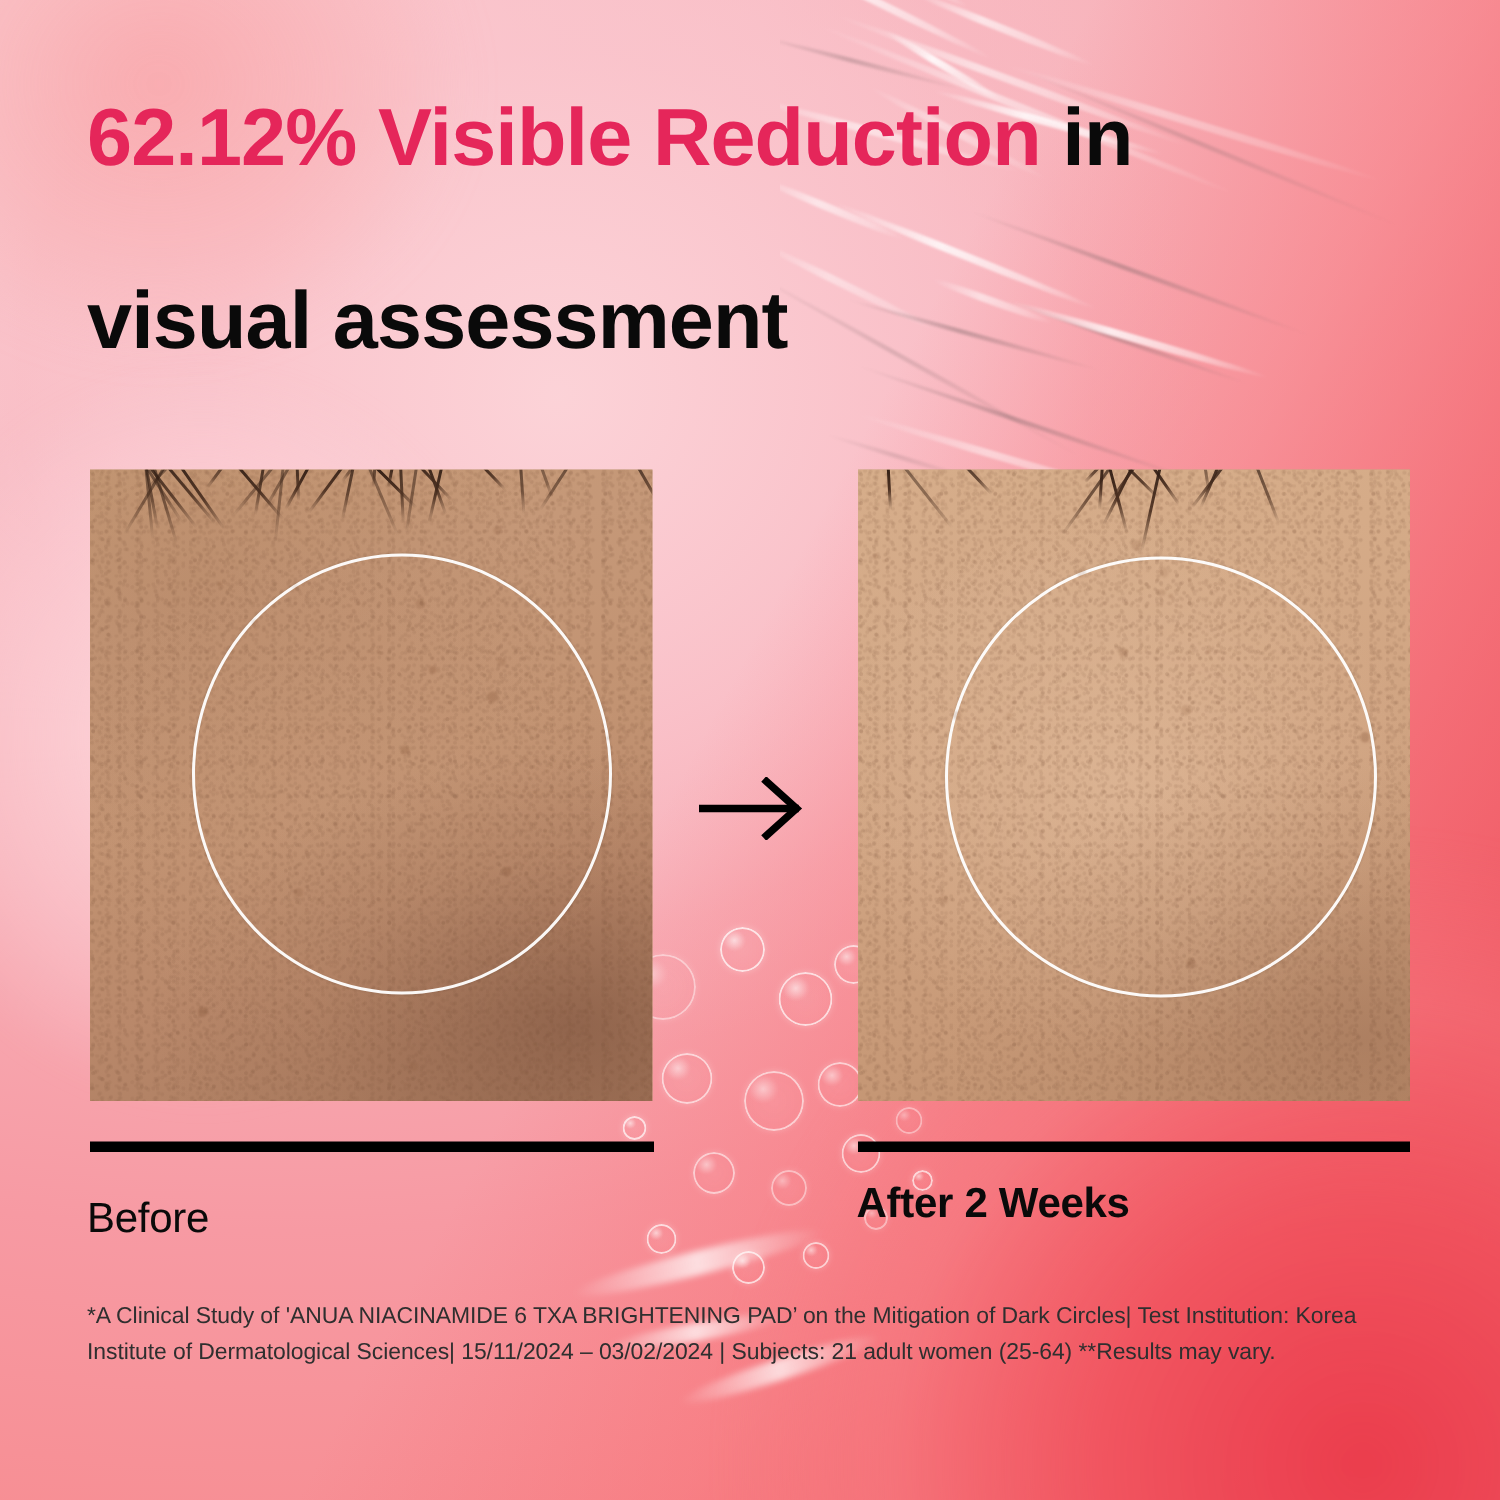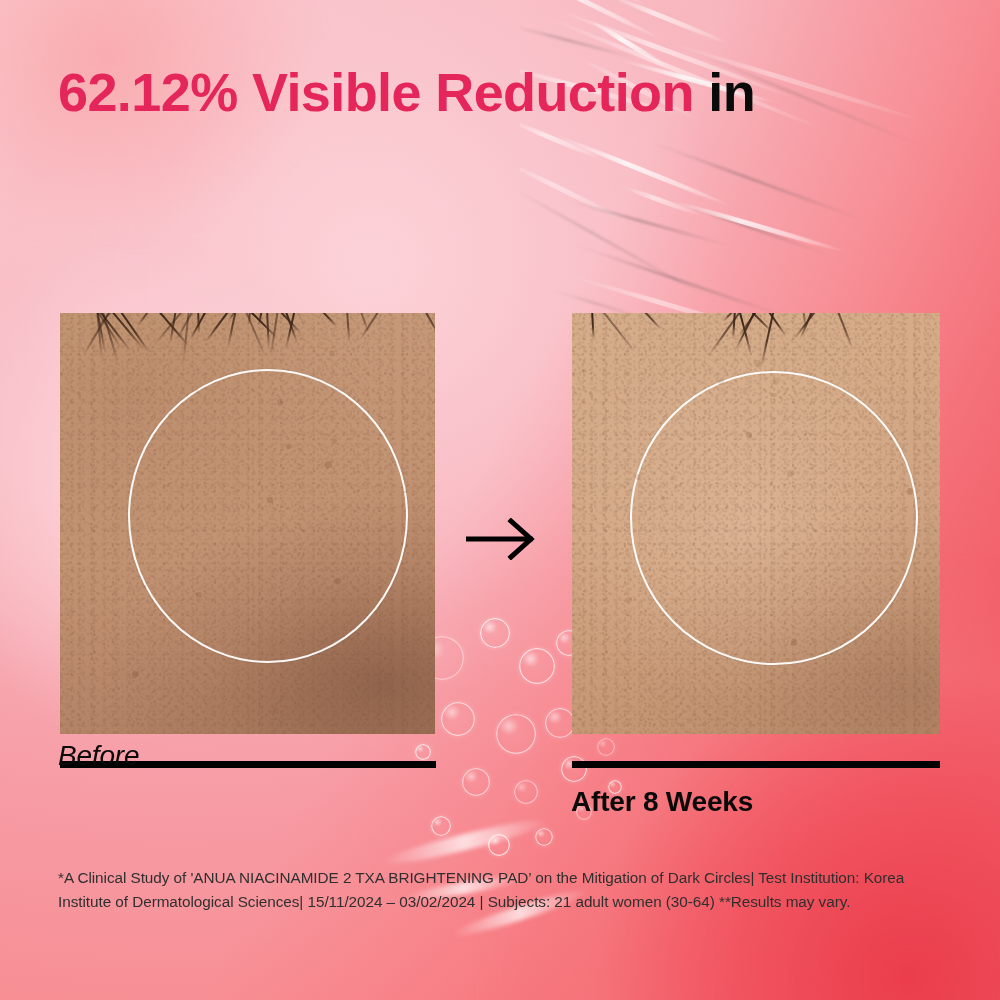--- a/index.html
+++ b/index.html
@@ -182,21 +182,21 @@
   }
 
   
   .rule{position:absolute;height:7px;background:#000;}
   #rule-before{left:60px;top:761px;width:376px;}
   #rule-after {left:572px;top:761px;width:368px;}
 
   .caption{
     position:absolute;font-size:28px;color:#0a0a0a;letter-spacing:-.2px;
   }
-  #caption-before{left:58px;top:740px;font-weight:400;font-style:italic;}
+  #caption-before{left:58px;top:796px;font-weight:400;}
   #caption-after {left:571px;top:786px;font-weight:700;}
 
   
   .footnote{
     position:absolute;left:58px;top:866px;width:862px;
     font-size:15.3px;line-height:24px;color:#2f2f2f;
     letter-spacing:-.05px;
   }
 </style>
 </head>
@@ -259,20 +259,21 @@
       <div class="bub" style="left: 76%; top: 70%; width: 14px; height: 14px; opacity: 0.89;"></div>
       <div class="bub" style="left: 2%; top: 58%; width: 16px; height: 16px; opacity: 0.94;"></div>
       <div class="gloss-swipe" style="left: -30px; top: 88%; width: 170px; height: 16px; transform: rotate(-14deg); opacity: 0.8;"></div>
       <div class="gloss-swipe" style="left: -6px; top: 104%; width: 120px; height: 12px; transform: rotate(-10deg); opacity: 0.8;"></div>
       <div class="gloss-swipe" style="left: 40px; top: 112%; width: 140px; height: 14px; transform: rotate(-18deg); opacity: 0.8;"></div>
     </div>
 
   <div class="headline">
     <span class="hl-pink">62.12% Visible Reduction</span><span> in</span><br>
     <br>
+    <span>visual assessment</span>
   </div>
 
   <div class="panel" id="panel-before">
     <div class="skin skin-before"></div>
     <div class="pores"></div>
     <div class="pores fine"></div>
     <div class="lashes" id="lashes-before">
         <div class="lash" style="left: 23.8246%; height: 20.2696px; transform: rotate(36.3583deg); opacity: 0.7;"></div>
         <div class="lash" style="left: 39.0629%; height: 34.8986px; transform: rotate(28.608deg); opacity: 0.96;"></div>
         <div class="lash" style="left: 9.4453%; height: 47.0666px; transform: rotate(-32.9036deg); opacity: 0.58;"></div>
@@ -384,21 +385,21 @@
       <div class="freckle" style="left: 59.4473%; top: 77.5361%; width: 6.60134px; height: 6.60134px; opacity: 0.6;"></div>
       <div class="freckle" style="left: 56.1996%; top: 19.6043%; width: 3.38177px; height: 3.38177px; opacity: 0.6;"></div>
       <div class="freckle" style="left: 58.4827%; top: 37.3597%; width: 6.8083px; height: 6.8083px; opacity: 0.42;"></div>
       <div class="freckle" style="left: 54.4449%; top: 18.9012%; width: 4.78215px; height: 4.78215px; opacity: 0.45;"></div>
     </div>
 
   <div class="rule" id="rule-before"></div>
   <div class="rule" id="rule-after"></div>
 
   <div class="caption" id="caption-before">Before</div>
-  <div class="caption" id="caption-after">After 8 Weeks</div>
+  <div class="caption" id="caption-after">After 2 Weeks</div>
 
   <div class="footnote">
-    <span>*A Clinical Study of 'ANUA NIACINAMIDE 2 TXA BRIGHTENING PAD’ on the Mitigation of Dark Circles| Test</span>
+    <span>*A Clinical Study of 'ANUA NIACINAMIDE 6 TXA BRIGHTENING PAD’ on the Mitigation of Dark Circles| Test</span>
     <span>Institution: Korea Institute of Dermatological Sciences| 15/11/2024 – 03/02/2024 | Subjects: 21 adult women</span>
-    <span>(30-64)  **Results may vary.</span>
+    <span>(25-64)  **Results may vary.</span>
   </div>
 
 </div>
 
 </body></html>

